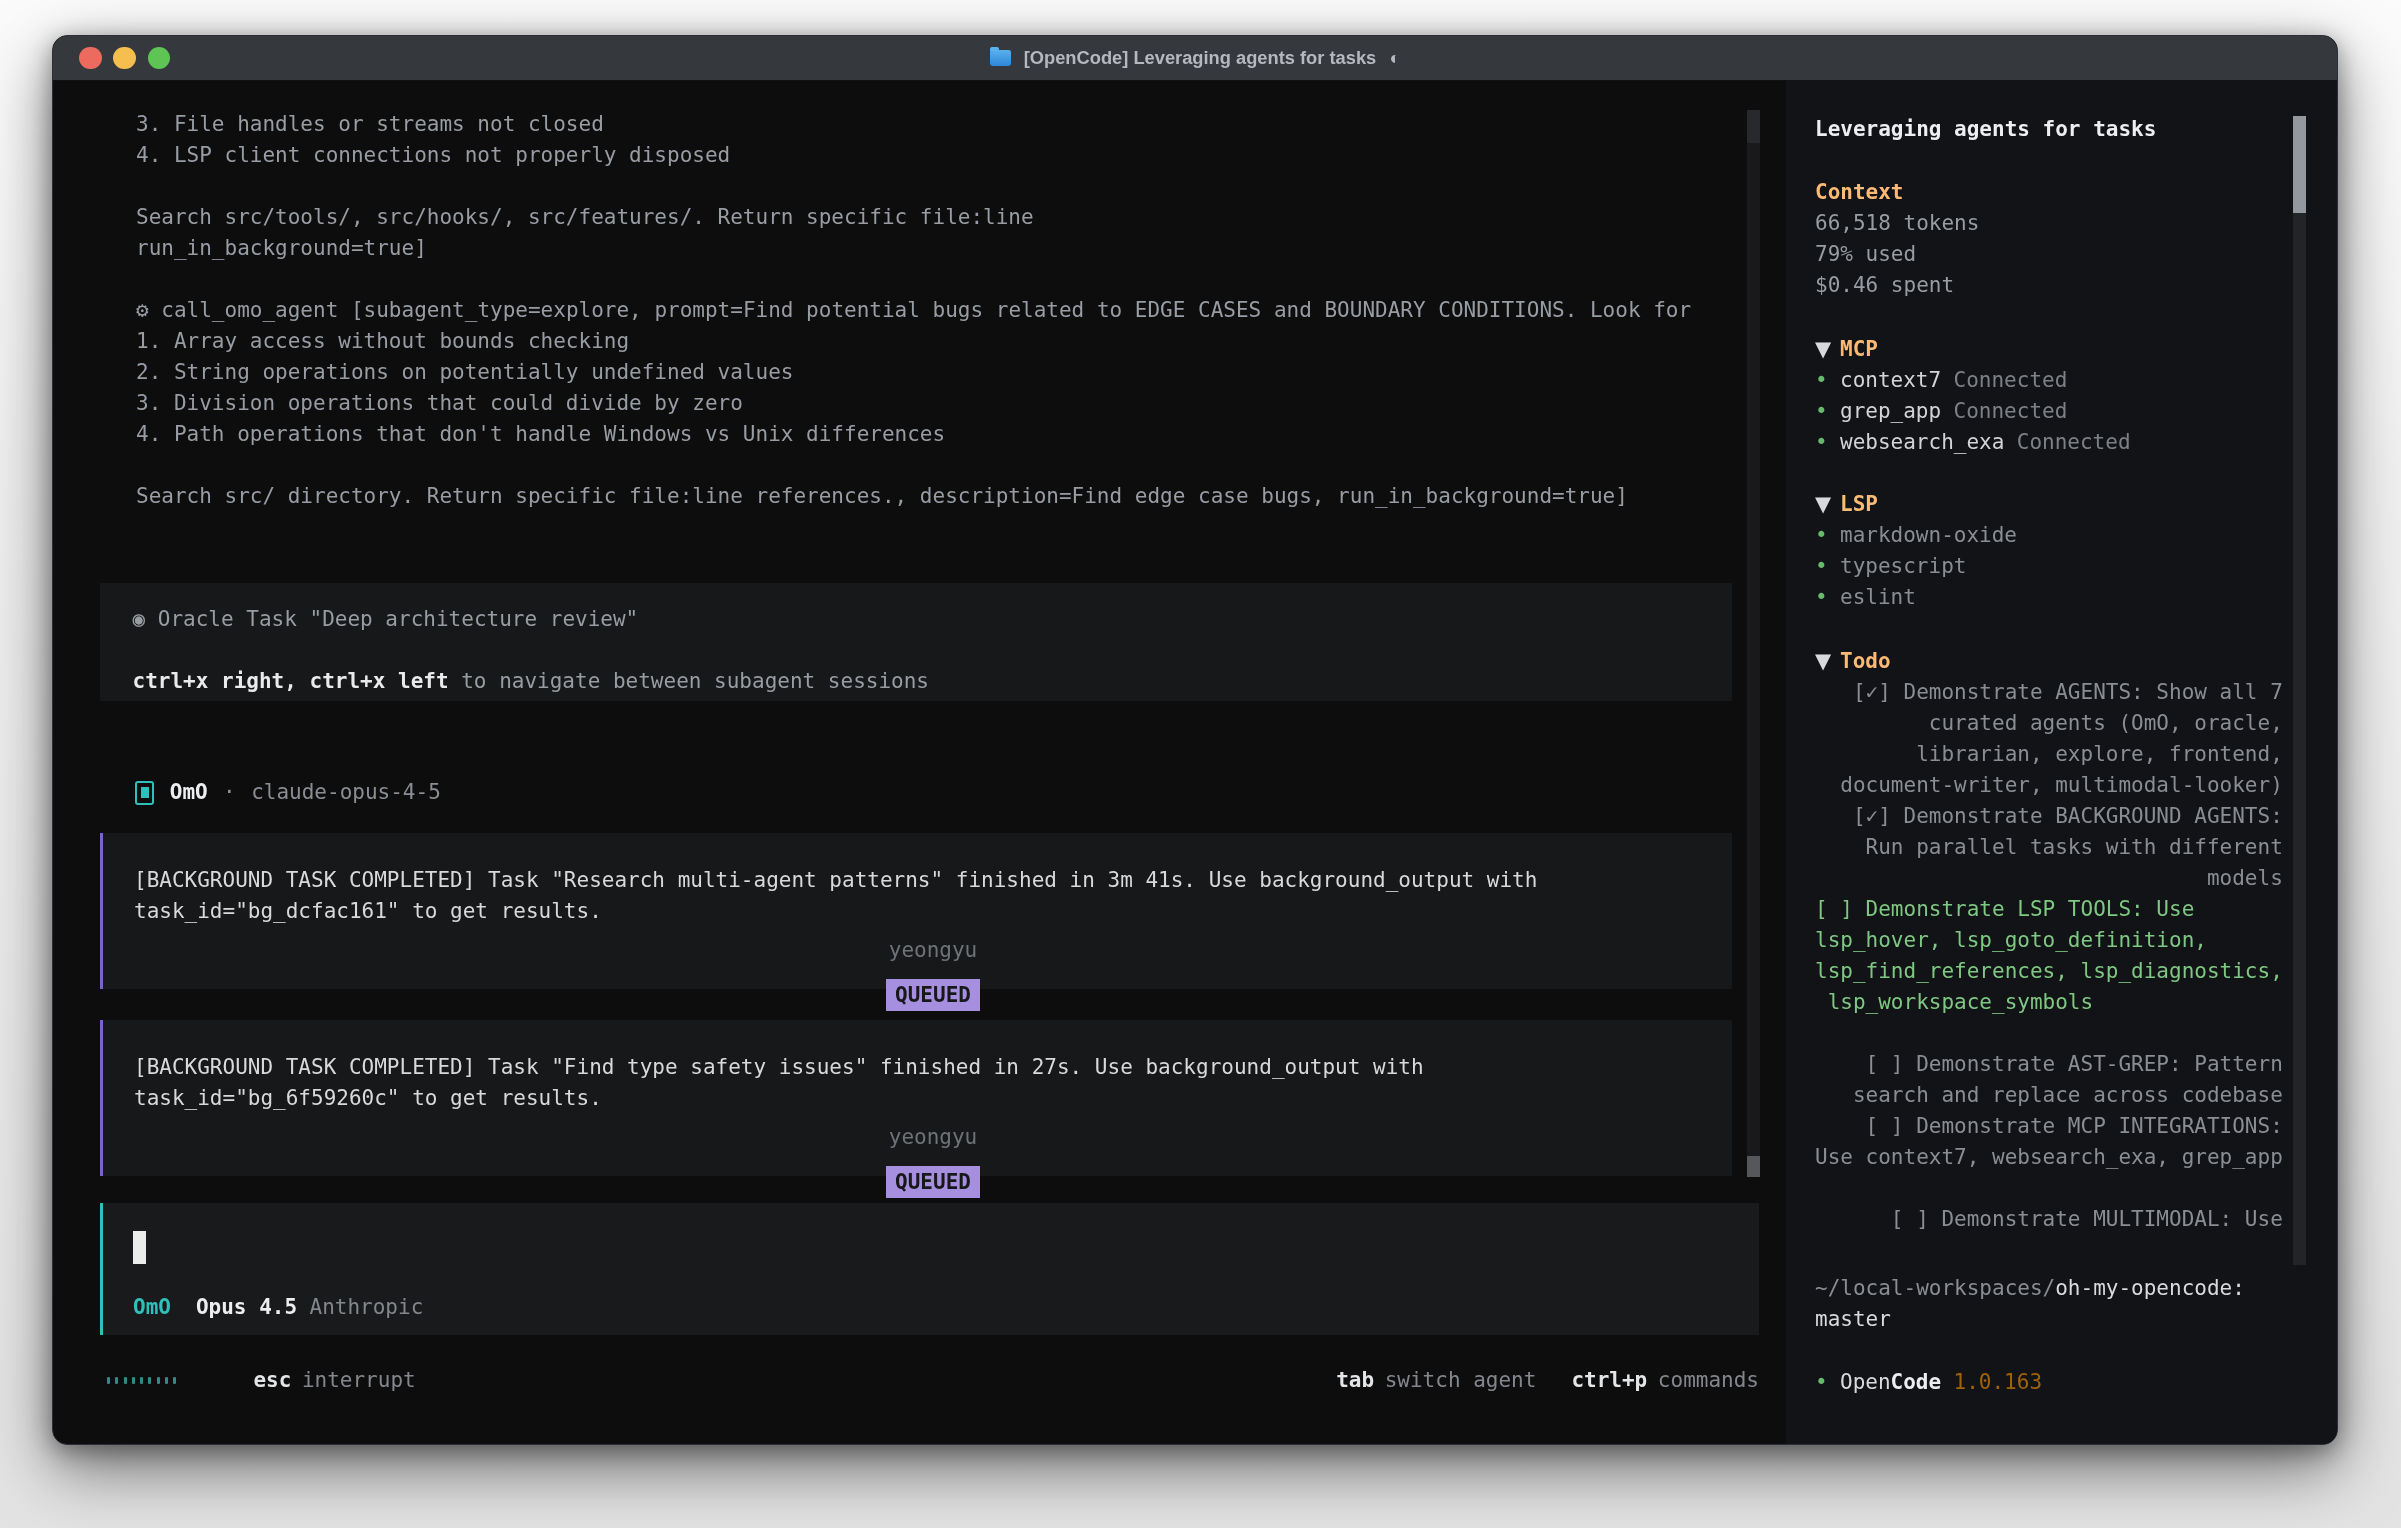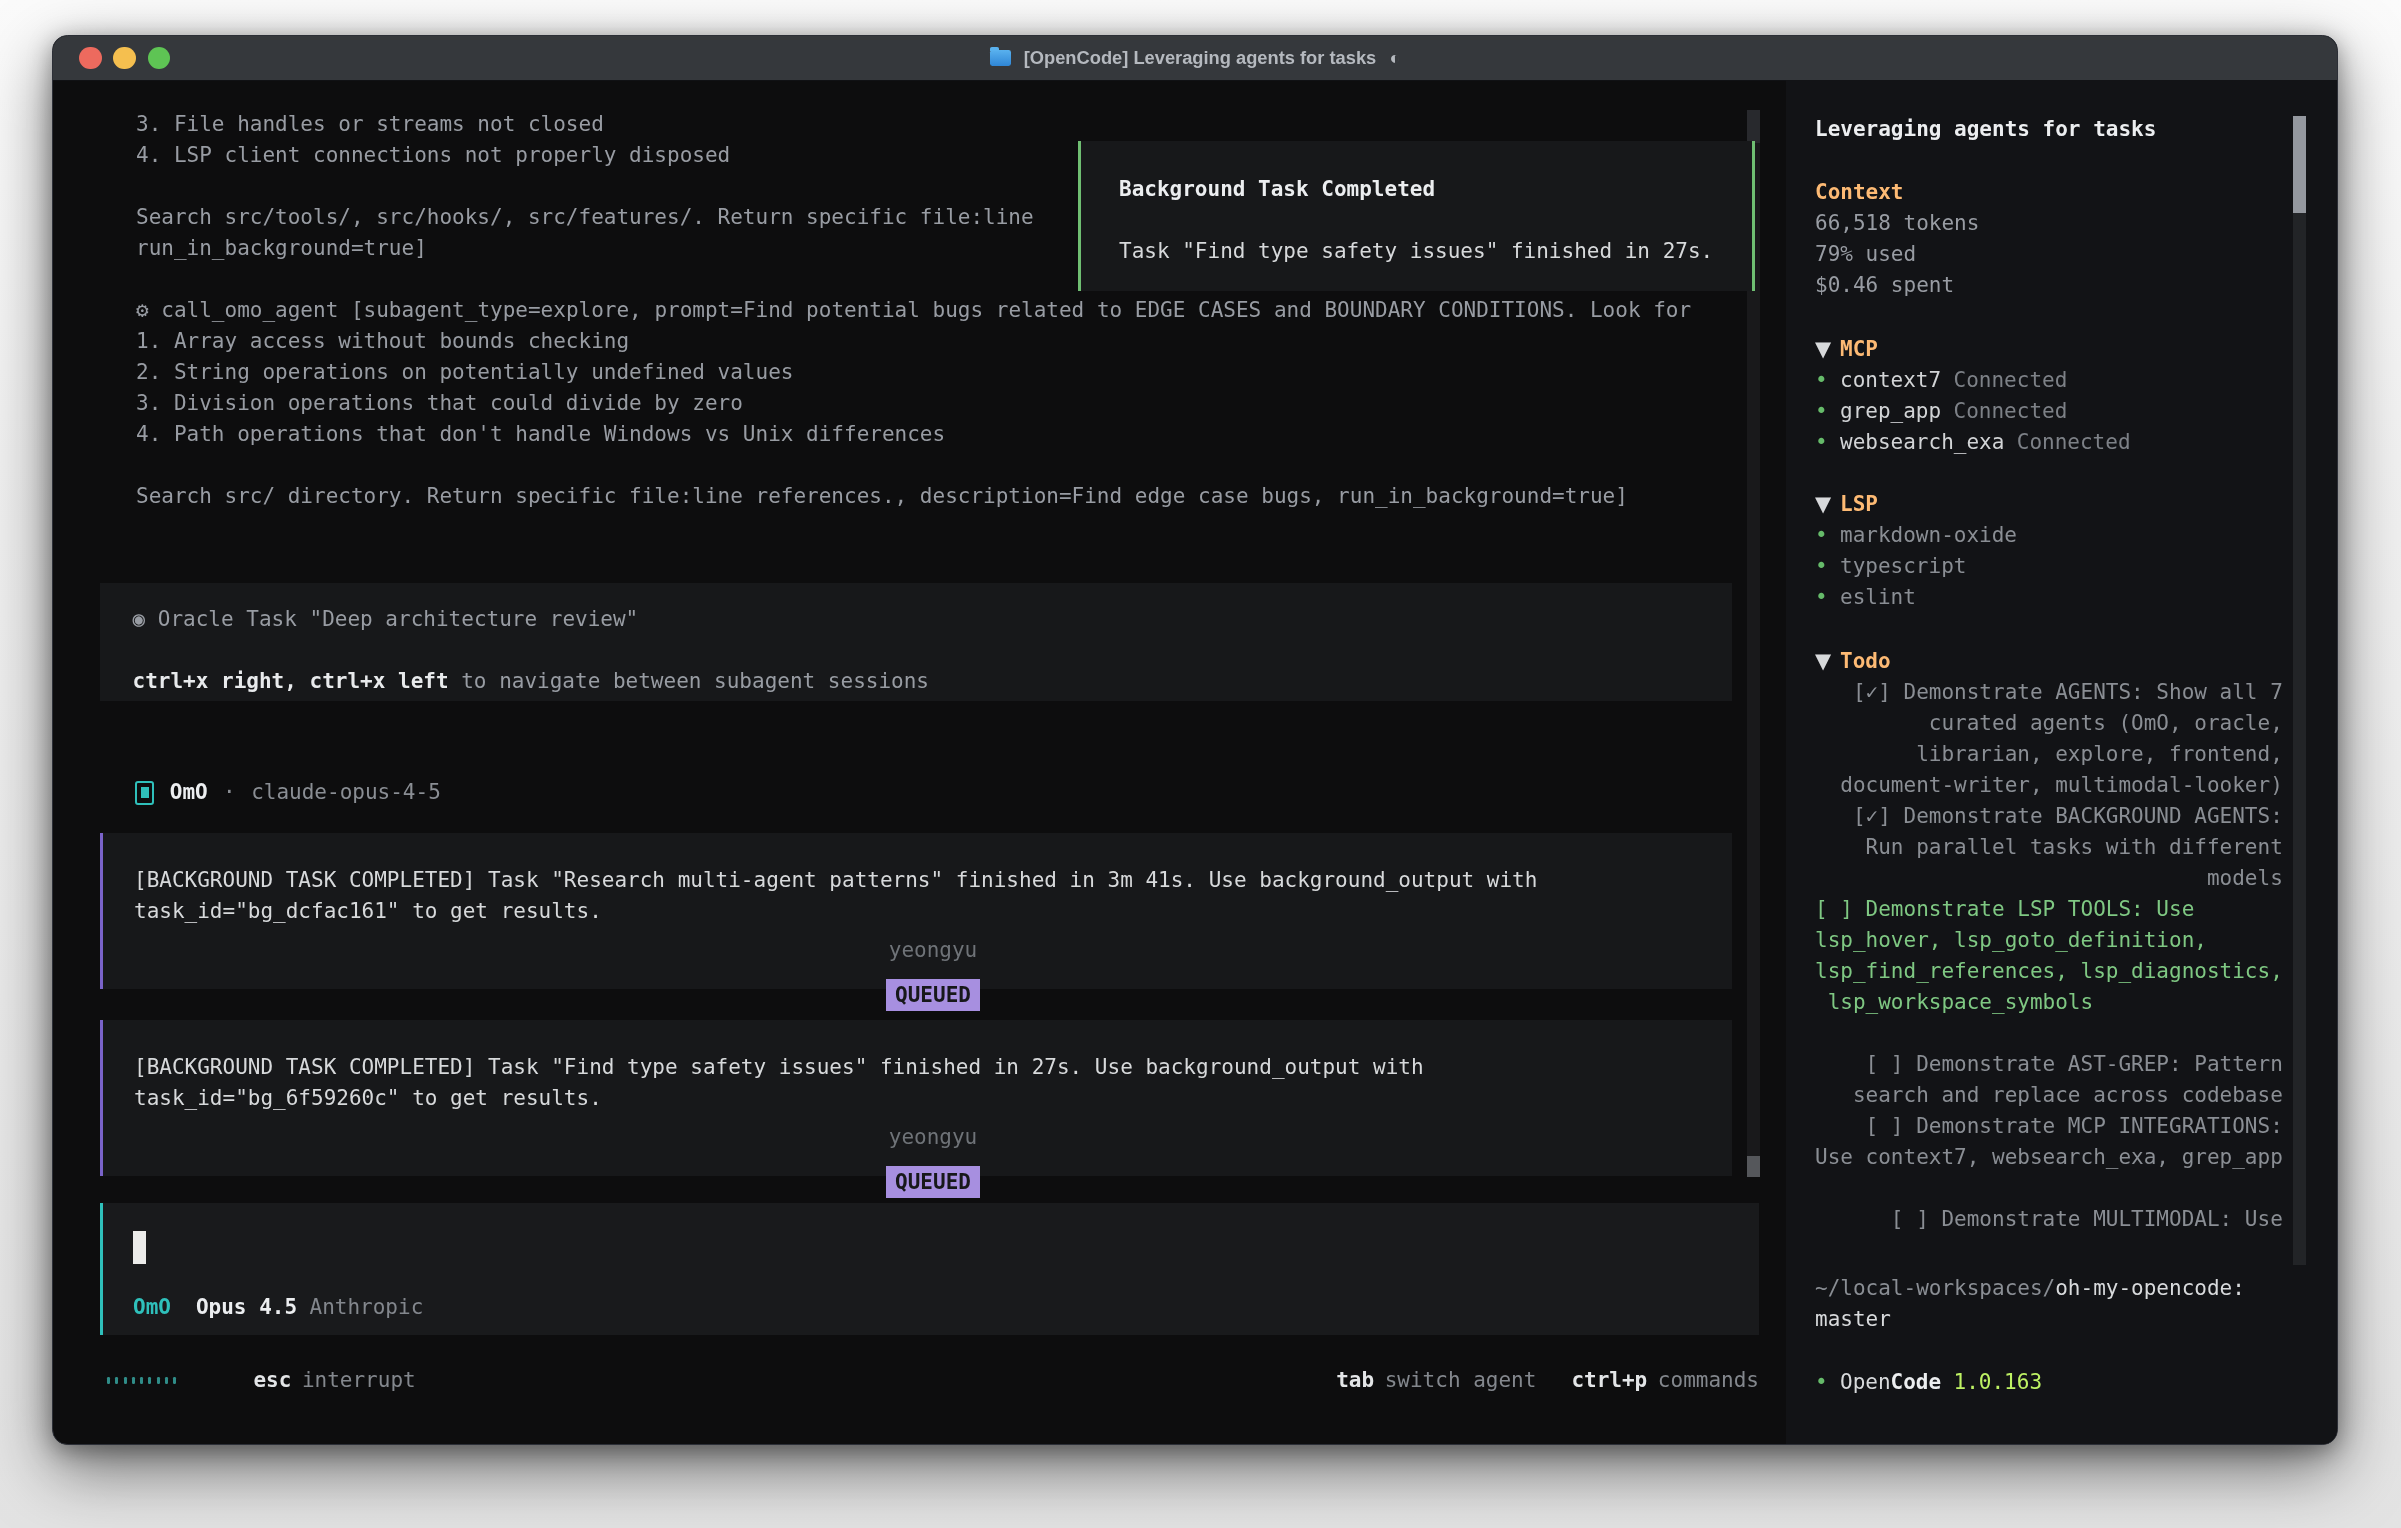--- a/index.html
+++ b/index.html
@@ -55,21 +55,21 @@
   .sidebar{position:absolute;left:1733px;top:44px;right:0;bottom:0;background:#121316;}
   .sb{position:absolute;} 
   .sb-title{left:1762px;top:78px;color:#eceef0;font-weight:bold;}
   .sb-h{color:#fdba74;font-weight:bold;}
   .arrow{display:inline-block;width:25px;color:#d7d9db;font-family:"DejaVu Sans",sans-serif;}
   .bullet{display:inline-block;width:25px;color:#66bb6a;}
   .iname{color:#d2d4d6;} .iname.dim{color:#8a8e94;} .istatus{color:#7d8187;margin-left:12.4px;}
   .todo-done,.todo-pend{color:#8a8e94;text-align:right;} .todo-active{color:#7fc883;}
   .pathline1 .p1{color:#8a8e94;} .pathline1 .p2{color:#d8dadc;}
   .pathline2{color:#d8dadc;}
-  .oc-open{color:#d8dadc;} .oc-code{color:#eceef0;font-weight:bold;} .oc-ver{color:#bef264;margin-left:12.4px;}
+  .oc-open{color:#d8dadc;} .oc-code{color:#eceef0;font-weight:bold;} .oc-ver{color:#a16207;margin-left:12.4px;}
   .sscroll-track{position:absolute;left:2240px;top:80px;width:13px;height:1149px;background:#222427;}
   .sscroll-thumb{position:absolute;left:2240px;top:80px;width:13px;height:97px;background:#94989f;}
 </style>
 </head>
 <body>
 
 <div class="desktop">
   <div class="window">
 
     <div class="titlebar">
@@ -97,24 +97,20 @@
 3. Division operations that could divide by zero
 4. Path operations that don't handle Windows vs Unix differences
 
 Search src/ directory. Return specific file:line references., description=Find edge case bugs, run_in_background=true]</div>
     </div>
 
     <div class="mscroll-track"></div>
     <div class="mscroll-topthumb"></div>
     <div class="mscroll-botthumb"></div>
 
-    <div class="panel notif mono">
-      <div class="ntitle">Background Task Completed</div>
-      <div class="nbody">Task "Find type safety issues" finished in 27s.</div>
-    </div>
 
     <div class="panel oracle mono">
       <div><span>◉</span><span> Oracle Task "Deep architecture review"</span></div>
       <div style="margin-top:31px;"><span class="okeys">ctrl+x right, ctrl+x left</span><span> to navigate between subagent sessions</span></div>
     </div>
 
     <div class="agentrow mono">
       <span class="agenticon">
           <i></i>
         </span>

